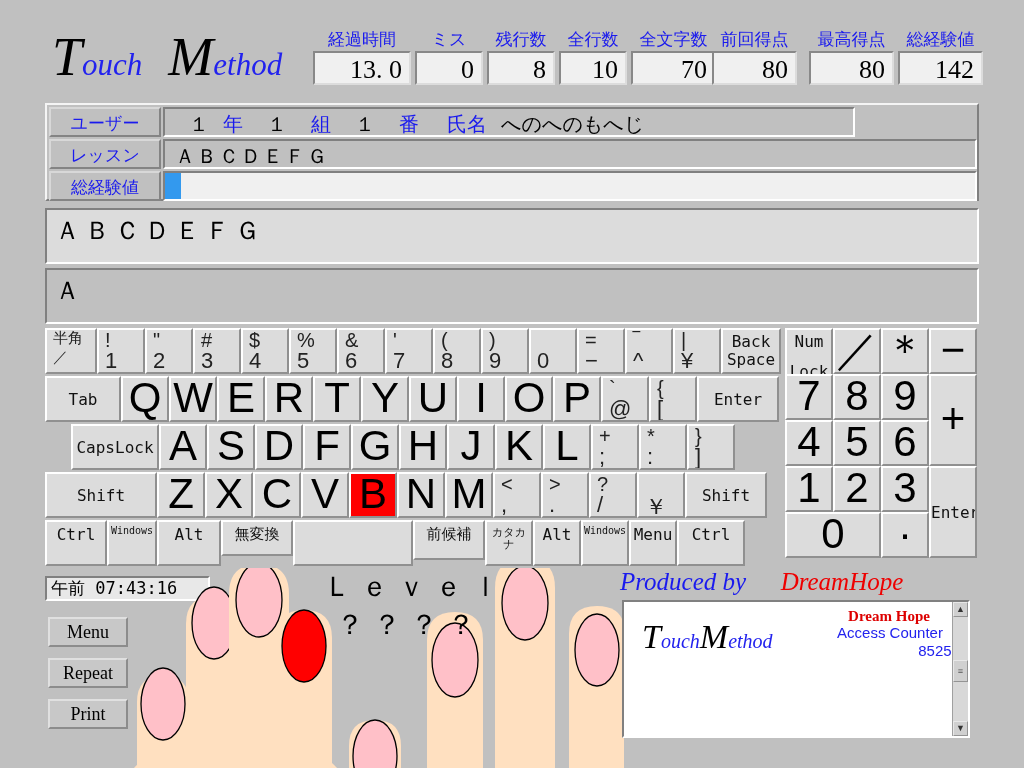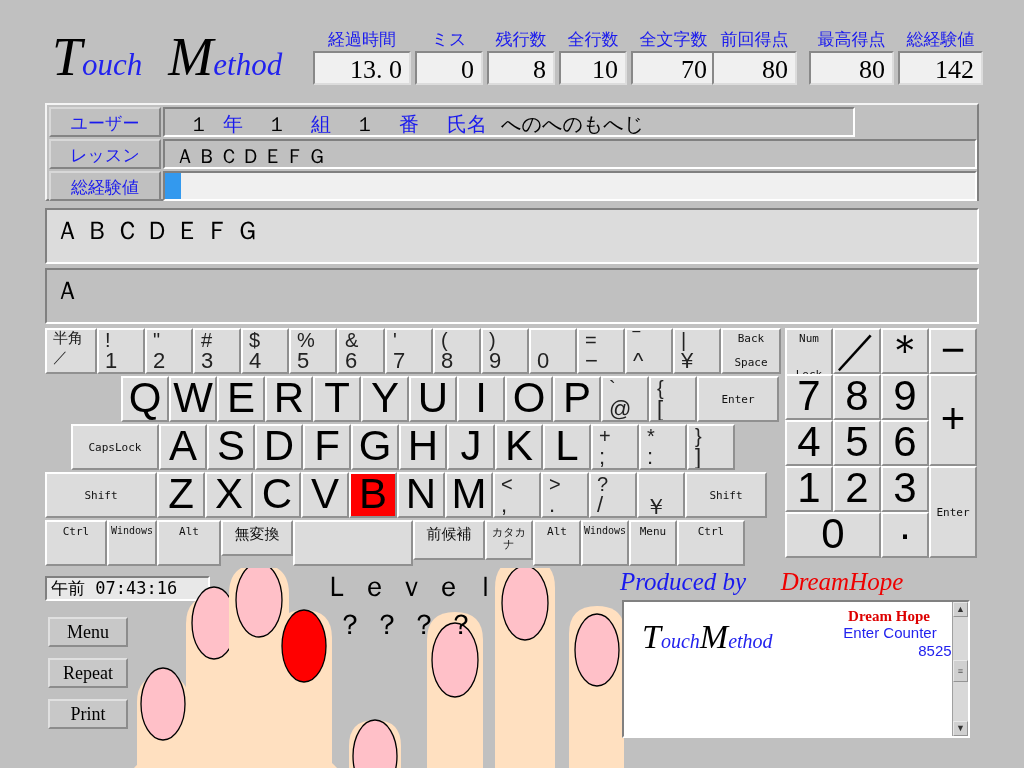--- a/index.html
+++ b/index.html
@@ -62,21 +62,21 @@
        box-sizing:border-box;overflow:hidden;}
   .key.hl{background:#ff0000;}
   .key .glyph{position:absolute;left:0;right:0;text-align:center;
        font-family:"Liberation Sans",sans-serif;font-weight:400;color:#000;}
   .key.alpha .glyph{font-size:42px;line-height:42px;top:1px;}
   .key.num2 .up{position:absolute;left:6px;top:-1px;font-size:20px;
        font-family:"Liberation Sans",sans-serif;color:#222;}
   .key.num2 .dn{position:absolute;left:6px;top:18px;font-size:22px;
        font-family:"Liberation Sans",sans-serif;color:#222;}
   .key .name{position:absolute;left:0;right:0;text-align:center;
-       font-family:"DejaVu Sans Mono",monospace;font-size:11px;color:#111;}
+       font-family:"DejaVu Sans Mono",monospace;font-size:16px;color:#111;}
   .key .name.mid{top:50%;transform:translateY(-50%);}
   .key .name.top{top:3px;}
   .key .name.two1{top:2px;}
   .key .name.two2{bottom:3px;}
   .key .name.jp{font-family:"Liberation Sans",sans-serif;font-size:15px;}
 
   
   #clock{position:absolute;left:45px;top:576px;width:165px;height:25px;
      background:#e8e8e8;border:2px solid #808080;border-right-color:#fff;border-bottom-color:#fff;
      box-sizing:border-box;font-family:"DejaVu Sans Mono",monospace;font-size:17px;
@@ -243,20 +243,23 @@
       <div class="dn">^</div>
     </div>
     <div class="key num2" style="left: 628px; top: 0px; width: 48px; height: 46px;">
       <div class="up">|</div>
       <div class="dn">¥</div>
     </div>
     <div class="key" style="left: 676px; top: 0px; width: 60px; height: 46px;">
       <div class="name two1">Back</div>
       <div class="name two2">Space</div>
     </div>
+    <div class="key" style="left: 0px; top: 48px; width: 76px; height: 46px;">
+      <div class="name mid">Tab</div>
+    </div>
     <div class="key alpha" style="left: 76px; top: 48px; width: 48px; height: 46px;">
       <div class="glyph" style="top: -1px;">Q</div>
     </div>
     <div class="key alpha" style="left: 124px; top: 48px; width: 48px; height: 46px;">
       <div class="glyph" style="top: -1px;">W</div>
     </div>
     <div class="key alpha" style="left: 172px; top: 48px; width: 48px; height: 46px;">
       <div class="glyph" style="top: -1px;">E</div>
     </div>
     <div class="key alpha" style="left: 220px; top: 48px; width: 48px; height: 46px;">
@@ -387,21 +390,21 @@
     </div>
     <div class="key" style="left: 176px; top: 192px; width: 72px; height: 36px;">
       <div class="name top jp">無変換</div>
     </div>
     <div class="key" style="left: 248px; top: 192px; width: 120px; height: 46px;">
       <div class="name top"></div>
     </div>
     <div class="key" style="left: 368px; top: 192px; width: 72px; height: 40px;">
       <div class="name top jp">前候補</div>
     </div>
-    <div class="key" style="left: 440px; top: 192px; width: 48px; height: 40px;">
+    <div class="key" style="left: 440px; top: 192px; width: 48px; height: 46px;">
       <div class="name top jp" style="font-size: 11px;">カタカ</div>
       <div class="name jp" style="top: 15px; font-size: 11px;">ナ</div>
     </div>
     <div class="key" style="left: 488px; top: 192px; width: 48px; height: 46px;">
       <div class="name top">Alt</div>
     </div>
     <div class="key" style="left: 536px; top: 192px; width: 48px; height: 46px;">
       <div class="name top" style="font-size: 10px;">Windows</div>
     </div>
     <div class="key" style="left: 584px; top: 192px; width: 48px; height: 46px;">
@@ -508,20 +511,20 @@
   <span class="blue">Produced   by</span>
   <span style="display:inline-block;width:22px;"></span>
   <span class="red">DreamHope</span>
 </div>
 
 <div id="browser">
   <div id="bt-logo">
     <span class="big">T</span><span class="small">ouch</span><span class="big">M</span><span class="small">ethod</span>
   </div>
   <div id="bt-dh">Dream Hope</div>
-  <div id="bt-ac">Enter Counter</div>
+  <div id="bt-ac">Access Counter</div>
   <div id="bt-cnt">85257</div>
   <div id="scroll">
     <div class="sarrow" style="top:0;">▲</div>
     <div id="sthumb">≡</div>
     <div class="sarrow" style="bottom:0;">▼</div>
   </div>
 </div>
 
 </body></html>

